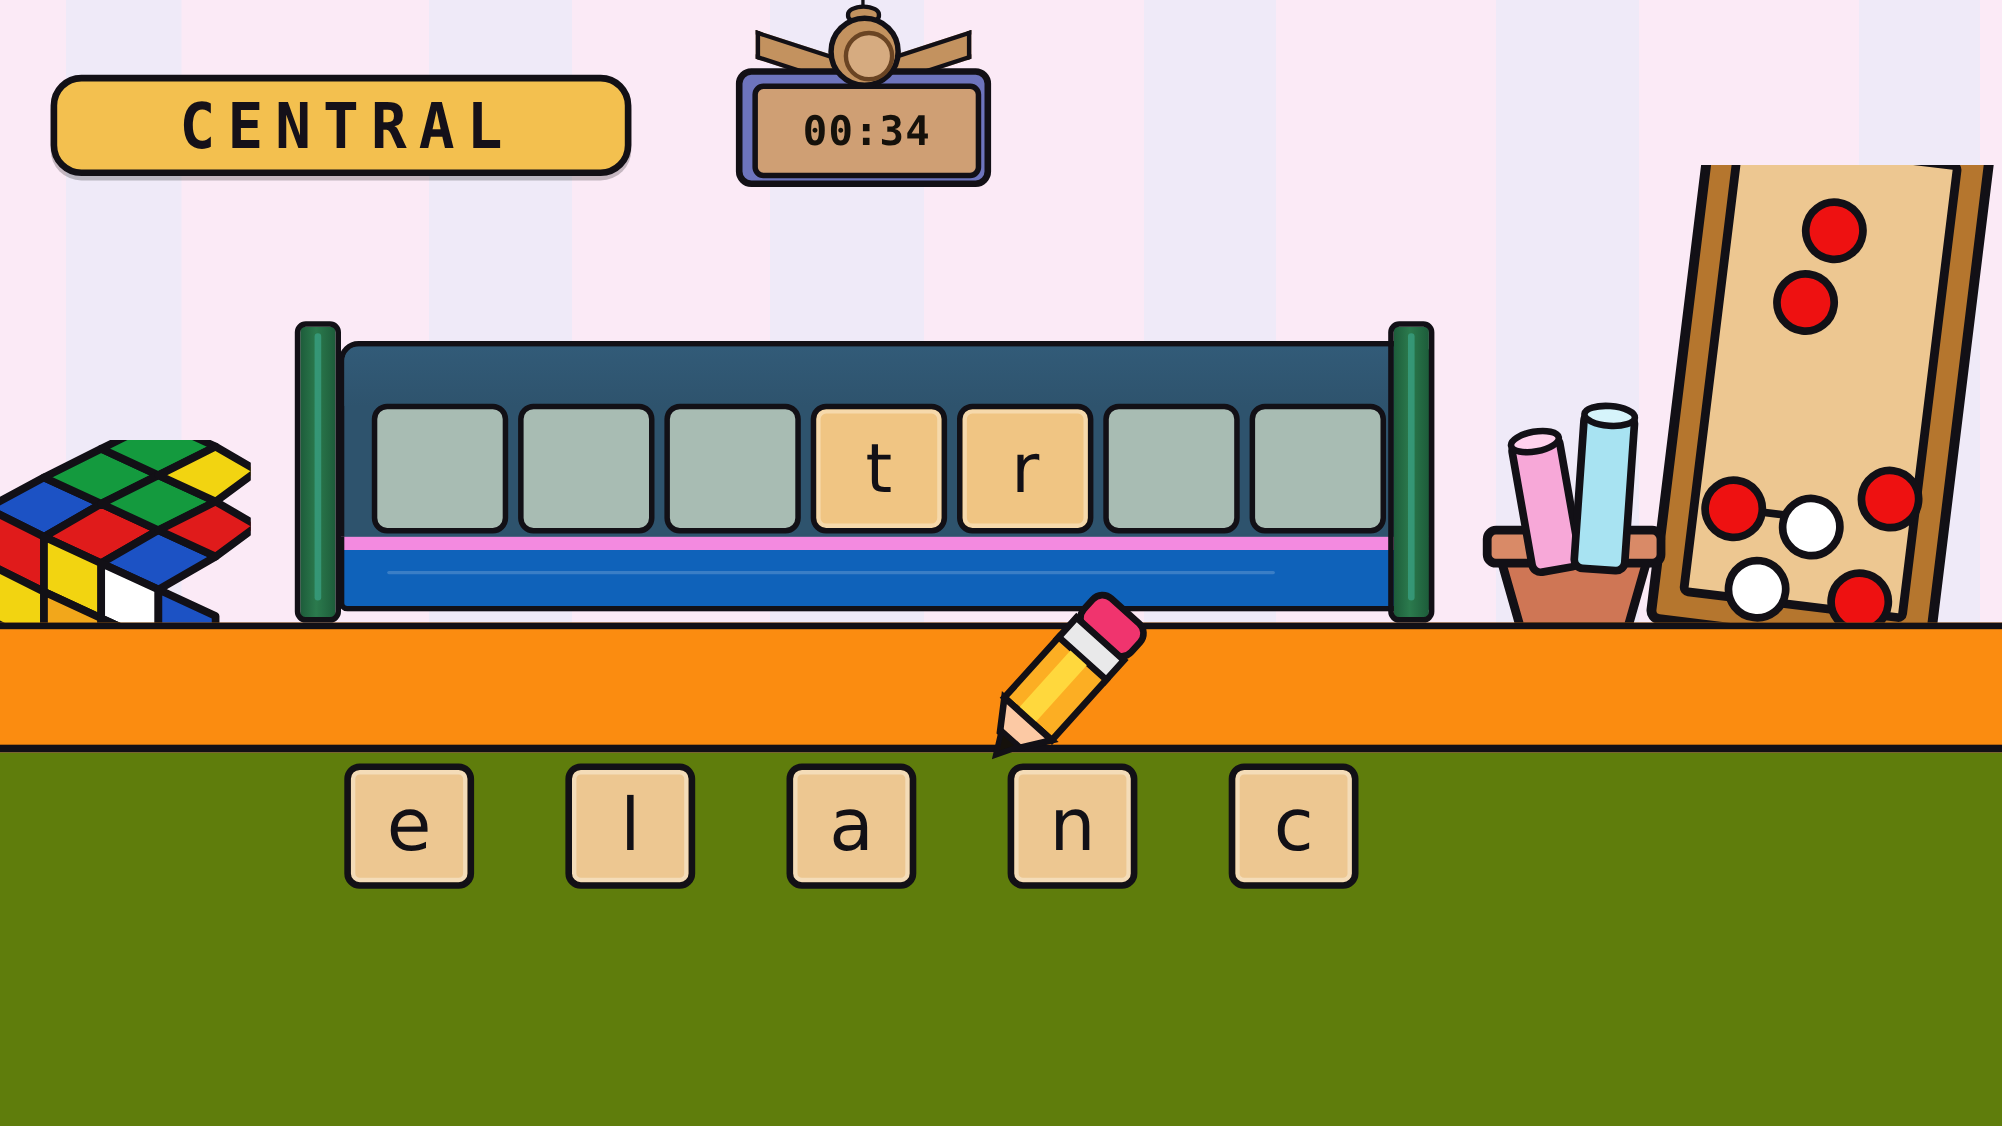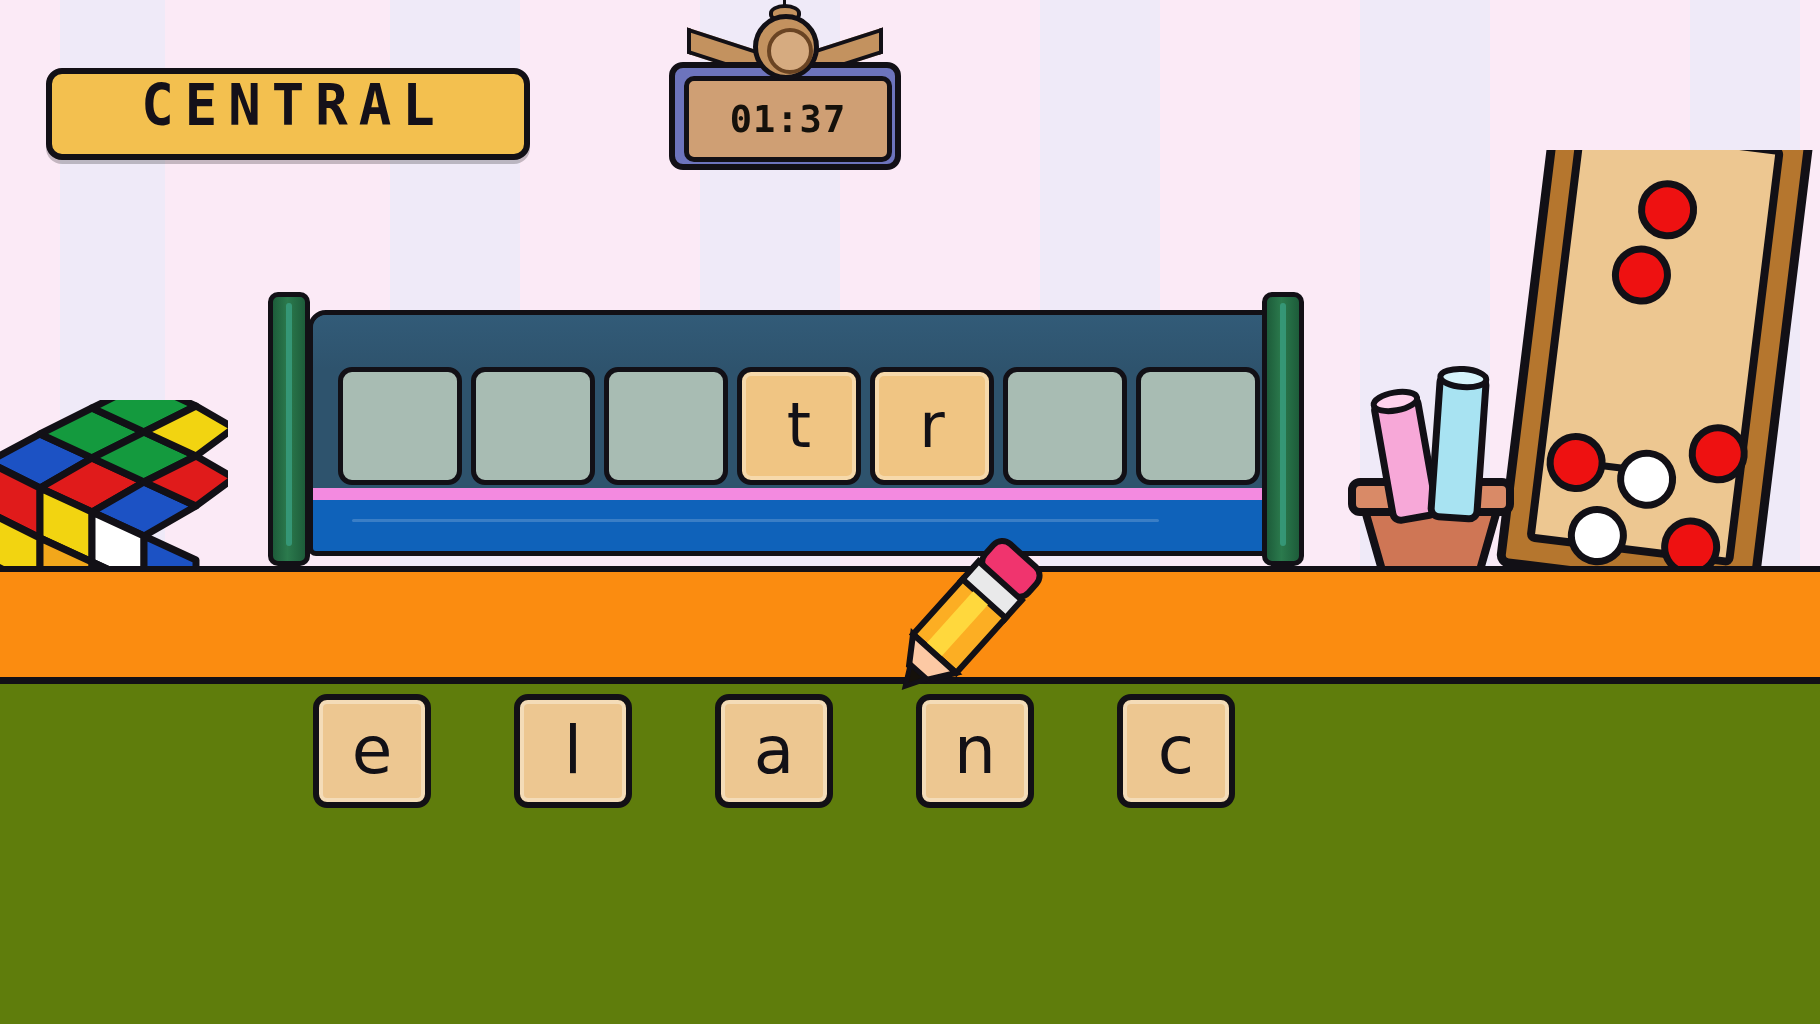--- a/index.html
+++ b/index.html
@@ -24,25 +24,25 @@
   .wall-stripe {
     position:absolute; top:0; height:684px;
     background:#eceaf8;
     opacity:.85;
   }
 
   
   .banner {
     position:absolute;
     left:46px; top:68px;
-    width:484px; height:92px;
+    width:528px; height:92px;
     background:#f3c04f;
     border:6px solid #121016;
-    border-radius:16px;
-    display:flex; align-items:flex-start; justify-content:center;
+    border-radius:28px;
+    display:flex; align-items:center; justify-content:center;
     box-shadow:0 4px 0 rgba(0,0,0,.22);
   }
   .banner-text {
     font-family:"DejaVu Sans Mono", monospace;
     font-size:54px;
     font-weight:700;
     letter-spacing:11px;
     color:#141019;
     text-indent:11px;
     transform:scaleY(1.06);
@@ -303,21 +303,21 @@
   </div>
 
   <div class="timer-wrap">
     <div class="timer-string"></div>
     <div class="timer-knot"></div>
     <div class="timer-arm left"></div>
     <div class="timer-arm right"></div>
     <div class="timer-hook"></div>
     <div class="timer-plate-outer">
       <div class="timer-plate-inner">
-        <span class="timer-text">01:37</span>
+        <span class="timer-text">00:34</span>
       </div>
     </div>
   </div>
 
   <div class="rubik">
     <svg viewBox="0 0 250 175" width="250" height="175" aria-hidden="true">
       <g stroke="#121016" stroke-width="7" stroke-linejoin="round">
 
         <polygon points="10,62 62,34 114,58 62,88" fill="#1c52c4"></polygon>
         <polygon points="62,34 114,8 166,32 114,58" fill="#149a3e"></polygon>

